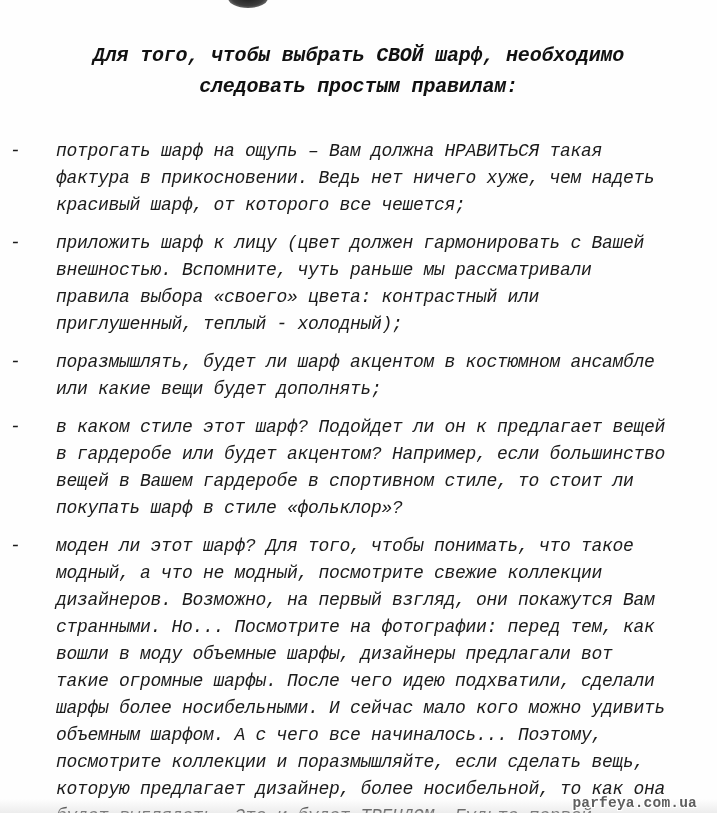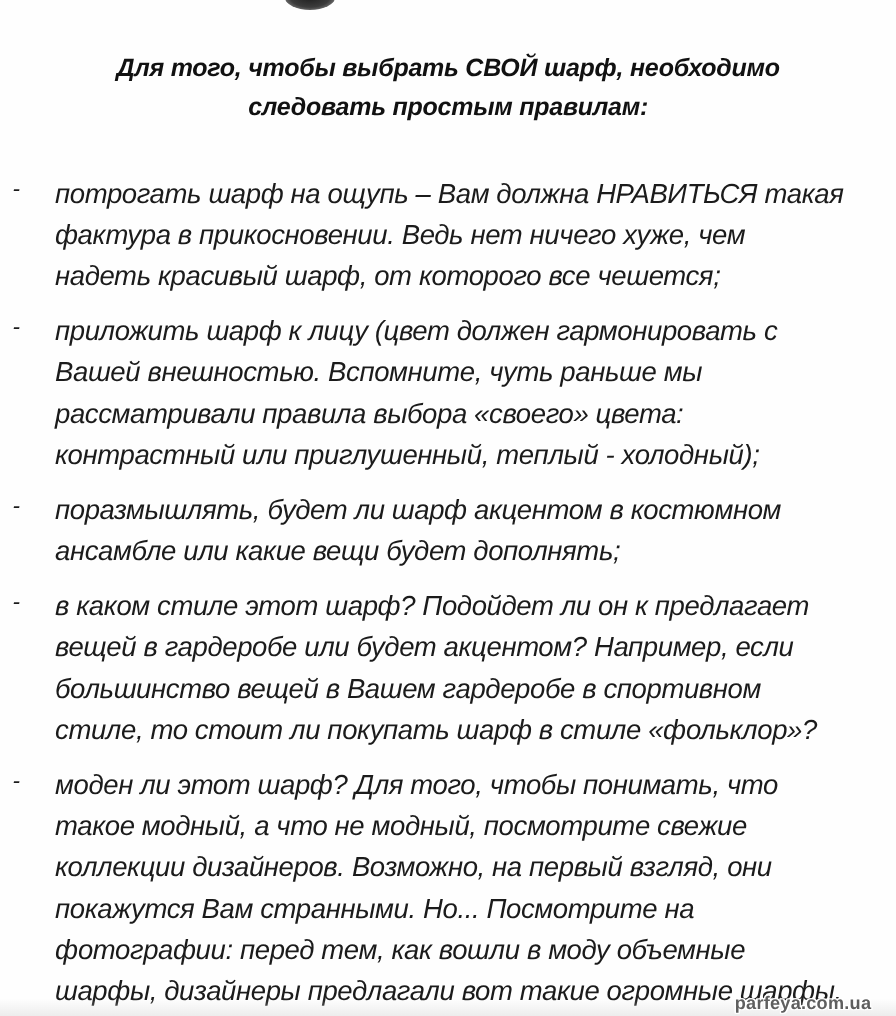--- a/index.html
+++ b/index.html
@@ -7,21 +7,21 @@
     padding: 0;
     background: #ffffff;
   }
   .page {
     position: relative;
     width: 717px;
     height: 813px;
     margin: 0 auto;
     background: #fefefe;
     overflow: hidden;
-    font-family: Liberation Sans, sans-serif;
+    font-family: Liberation Mono, monospace;
     color: #1b1b1b;
   }
   
   .top-blob {
     position: absolute;
     left: 228px;
     top: -12px;
     width: 40px;
     height: 20px;
     border-radius: 50%;
@@ -51,25 +51,26 @@
   .rule .marker {
     flex: 0 0 34px;
     font-style: italic;
     font-size: 18px;
     line-height: 1.5;
     color: #1b1b1b;
   }
   .rule .text {
     flex: 1 1 auto;
     font-style: italic;
-    font-size: 22px;
+    font-size: 18px;
     line-height: 1.5;
     letter-spacing: -0.3px;
     color: #1b1b1b;
     text-align: left;
+    margin-left: 12px;
   }
   .bottom-fade {
     position: absolute;
     left: 0;
     bottom: 0;
     width: 100%;
     height: 14px;
     background: linear-gradient(to bottom, rgba(230,230,230,0) 0%, rgba(222,222,222,0.55) 100%);
     pointer-events: none;
   }

